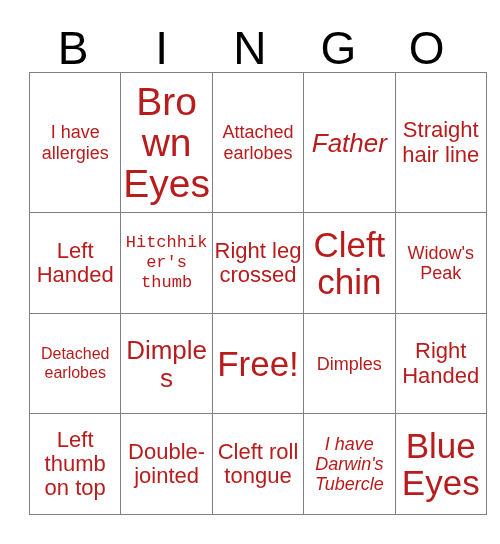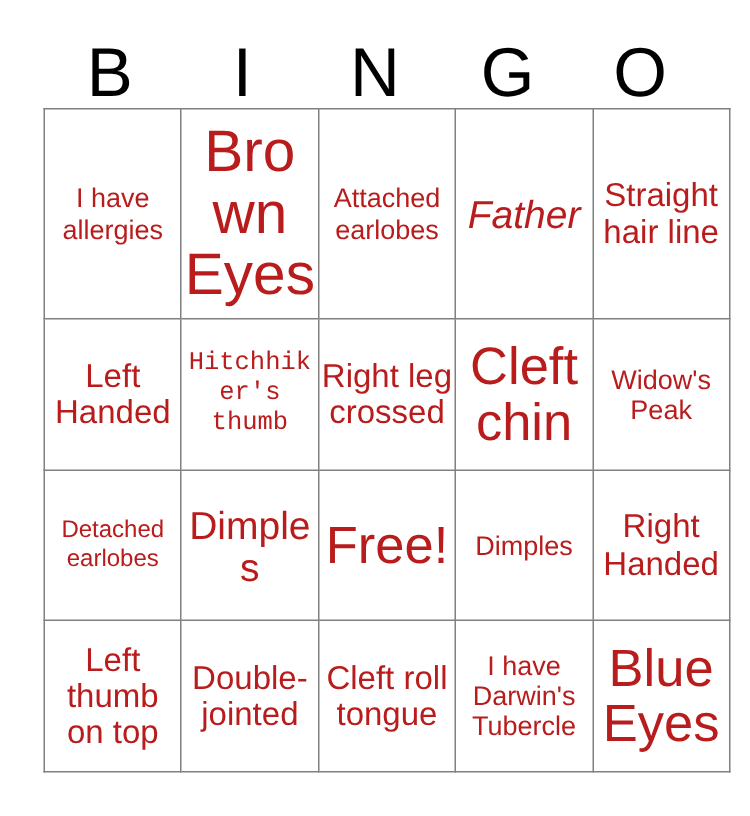--- a/index.html
+++ b/index.html
@@ -143,21 +143,21 @@
       <tr>
         <td class="bingo-cell sz-md" style="border-color: rgb(128, 128, 128);">
             <span class="cell-text">Left thumb on top</span>
           </td>
         <td class="bingo-cell sz-md" style="border-color: rgb(128, 128, 128);">
             <span class="cell-text">Double-jointed</span>
           </td>
         <td class="bingo-cell sz-md" style="border-color: rgb(128, 128, 128);">
             <span class="cell-text">Cleft roll tongue</span>
           </td>
-        <td class="bingo-cell sz-sm" style="border-color: rgb(128, 128, 128);">
+        <td class="bingo-cell sz-sm" style="border-color: rgb(128, 128, 128); font-style: italic;">
             <span class="cell-text">I have Darwin's Tubercle</span>
           </td>
         <td class="bingo-cell sz-xxl" style="border-color: rgb(128, 128, 128);">
             <span class="cell-text">Blue Eyes</span>
           </td>
       </tr>
     </tbody>
   </table>
 
 </div>

